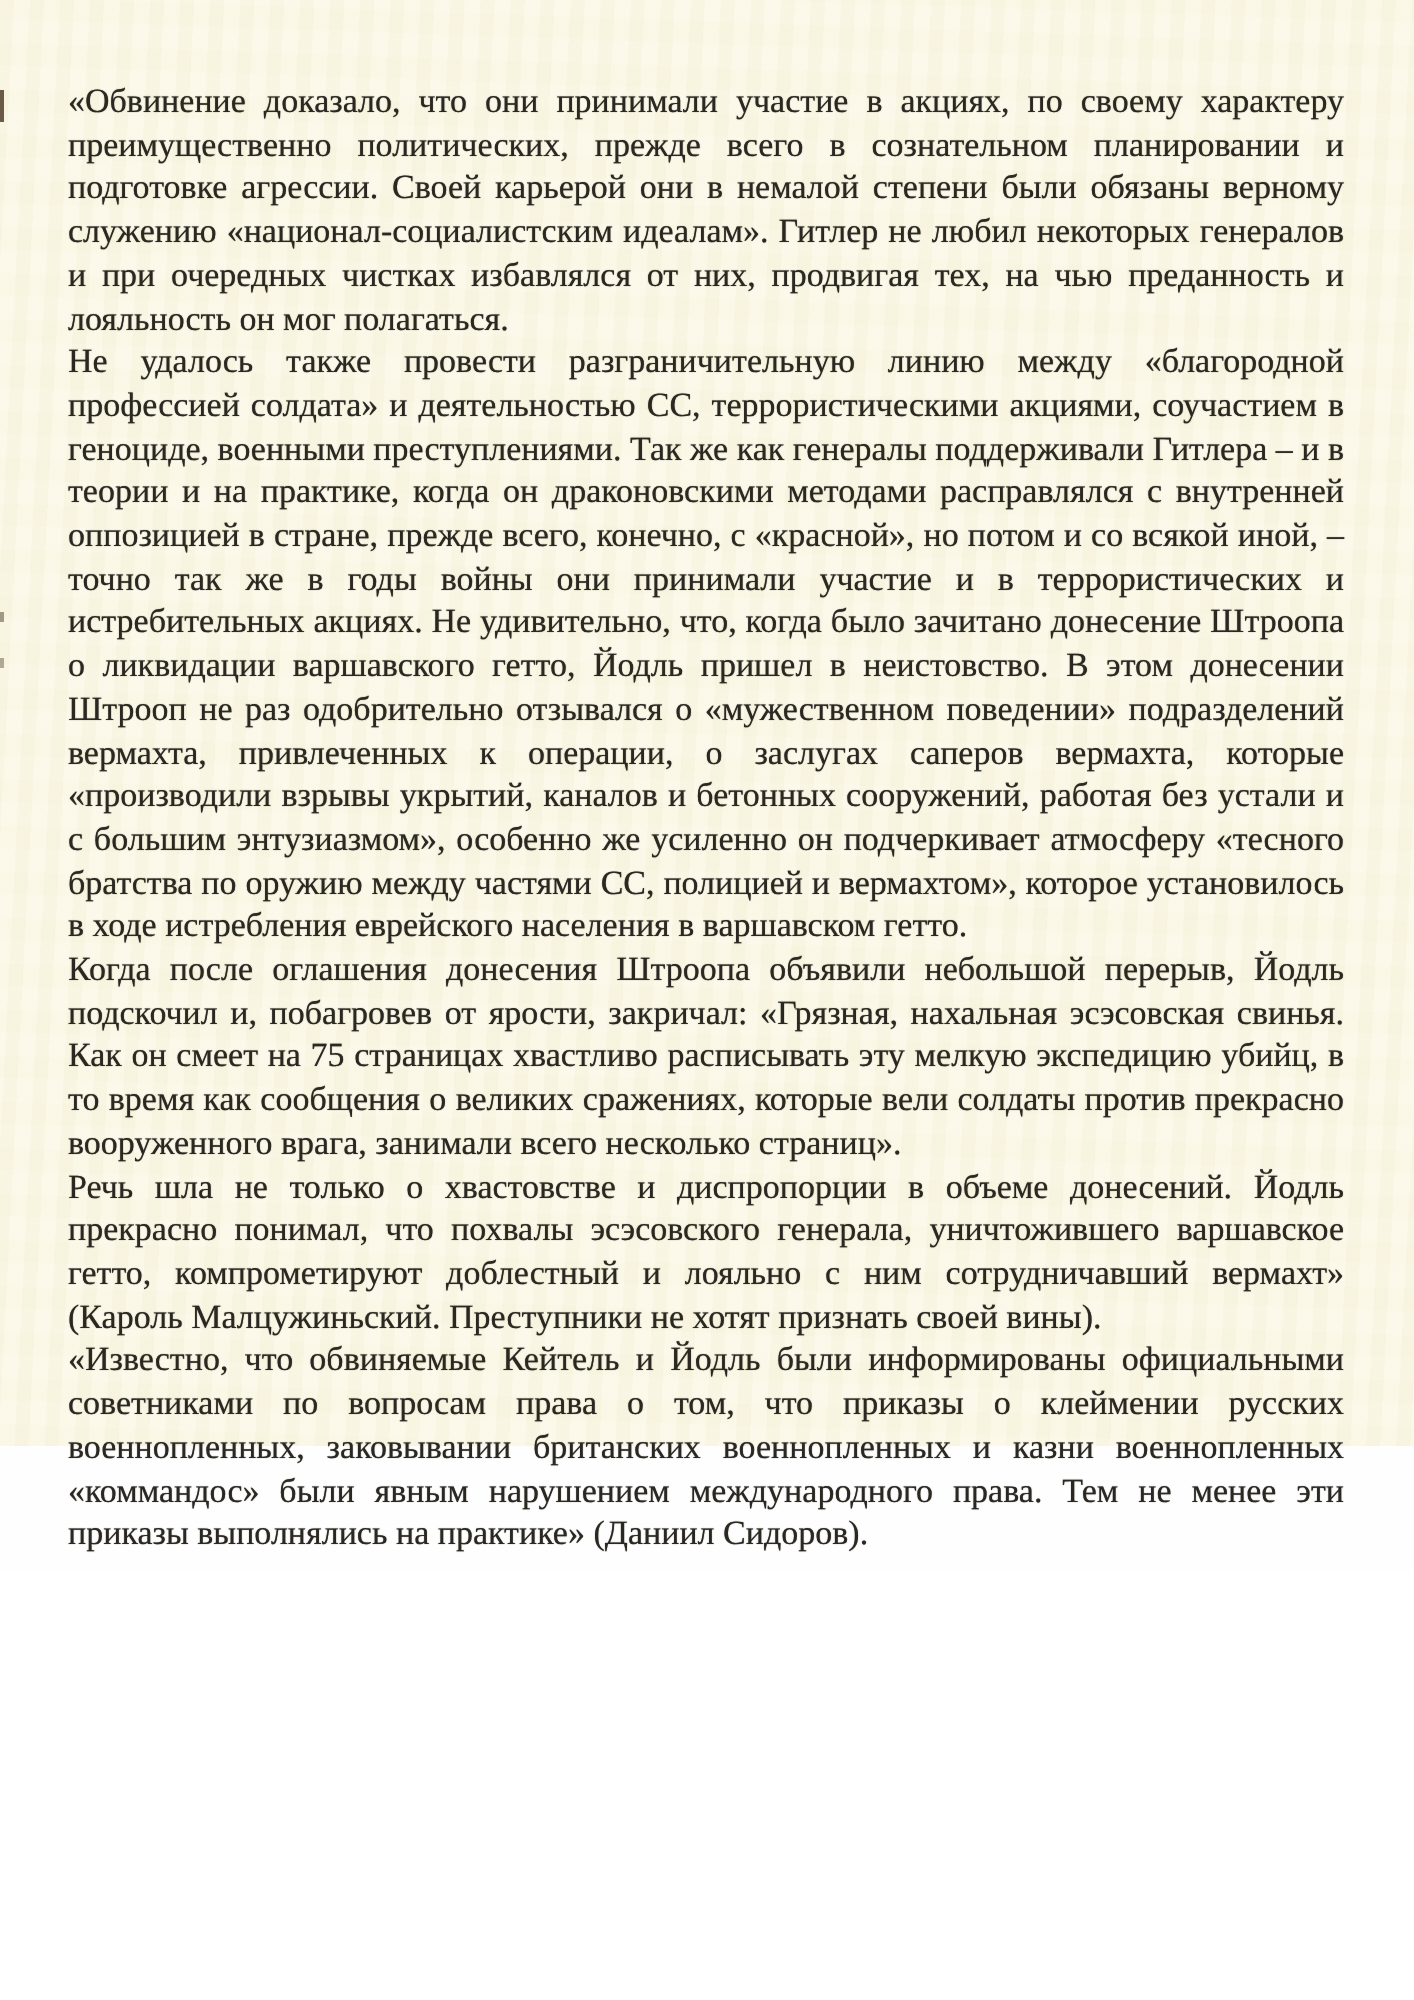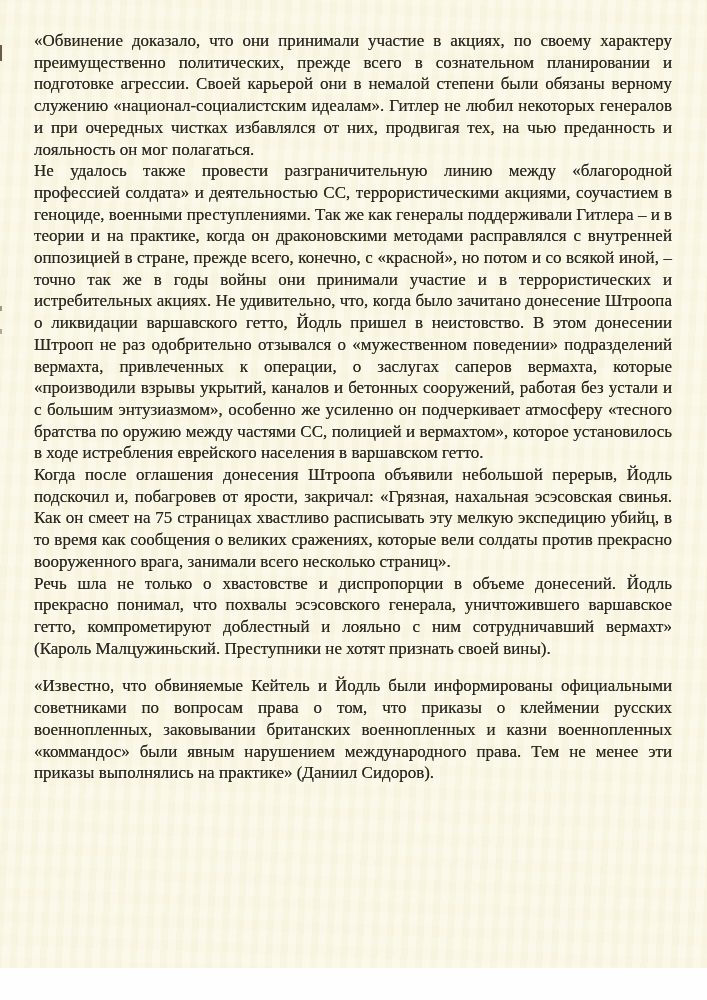--- a/index.html
+++ b/index.html
@@ -9,24 +9,24 @@
   body {
     width: 707px;
     height: 1000px;
     background: #ffffff;
     overflow: hidden;
     font-family: "Liberation Serif", "DejaVu Serif", serif;
   }
   .scan-page {
     position: relative;
     width: 707px;
-    height: 968px;
+    height: 723px;
     background: #fbf8e6;
     box-sizing: border-box;
-    padding: 30px 35px 0 34px;
+    padding: 40px 35px 0 34px;
   }
   .scan-page::after {
     
     content: "";
     position: absolute;
     inset: 0;
     pointer-events: none;
     background:
       repeating-linear-gradient(93deg, rgba(230,222,190,0.12) 0 7px, rgba(255,255,255,0.10) 7px 15px),
       repeating-linear-gradient(2deg, rgba(240,234,205,0.10) 0 11px, rgba(255,255,252,0.08) 11px 23px);
@@ -40,21 +40,20 @@
     text-align: justify;
     text-align-last: left;
     hyphens: none;
     text-shadow: 0 0 0.5px rgba(43,40,34,0.75);
     z-index: 1;
   }
   .text-block p {
     margin: 0;
   }
   .text-block p.gap-before {
-    margin-top: 16px;
   }
   .scan-speck {
     position: absolute;
     background: #6b5a48;
     z-index: 2;
   }
   .speck-1 { left: 0; top: 45px;  width: 2px; height: 16px; }
   .speck-2 { left: 0; top: 306px; width: 2px; height: 5px; opacity: .6; }
   .speck-3 { left: 0; top: 329px; width: 2px; height: 5px; opacity: .5; }
   .scan-edge-bottom {

